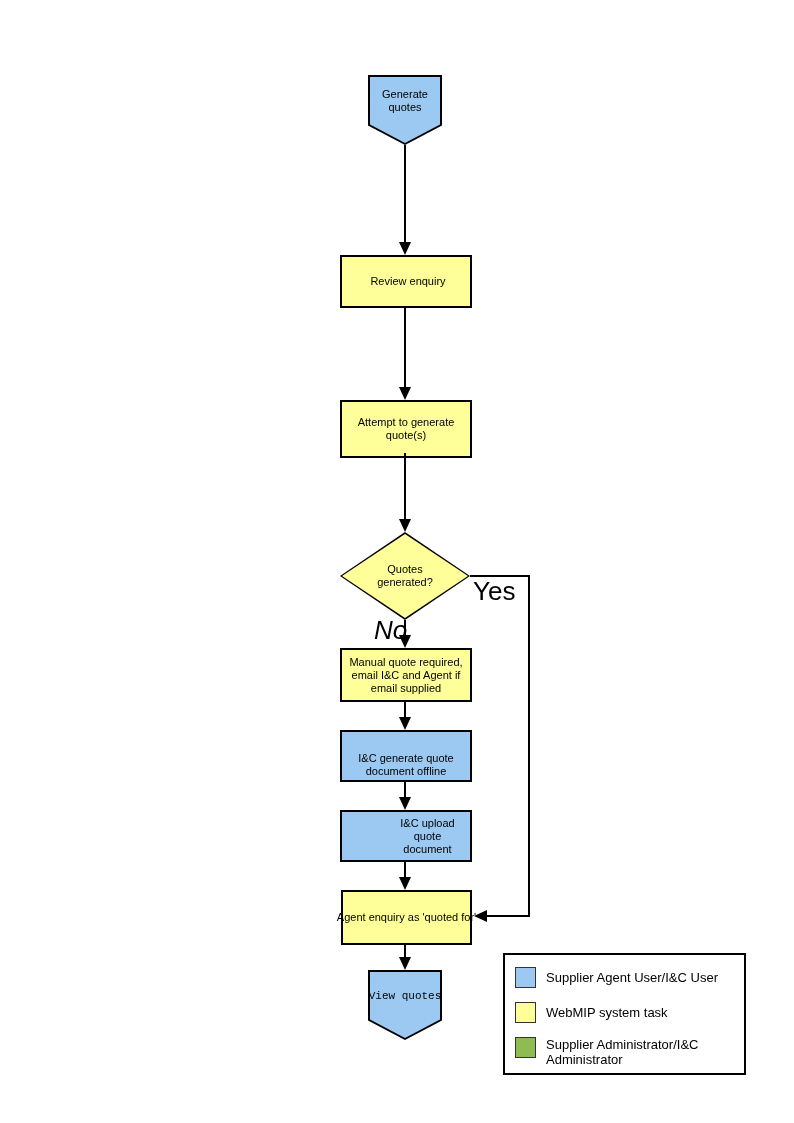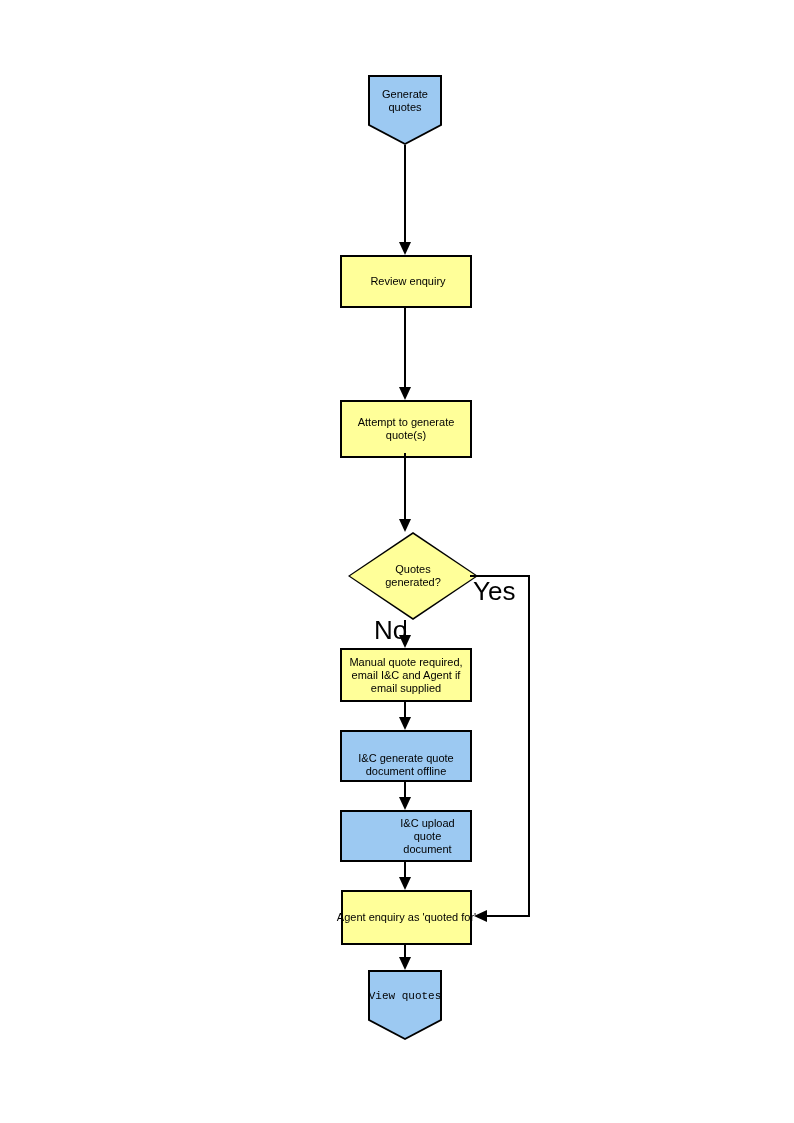--- a/index.html
+++ b/index.html
@@ -110,33 +110,33 @@
   <div class="abs line" style="left:404px; top:308px; width:2px; height:79px;"></div>
   <div class="abs arrow-down" style="left:399px; top:387px;"></div>
 
   <div class="abs rect fill-yellow" style="left:340px; top:400px; width:132px; height:58px;">
     <div class="node-text" style="max-width:110px;">Attempt to generate quote(s)</div>
   </div>
 
   <div class="abs line" style="left:404px; top:453px; width:2px; height:66px;"></div>
   <div class="abs arrow-down" style="left:399px; top:519px;"></div>
 
-  <div class="abs clip-outer diam-clip" style="left:348px; top:532px; width:130px; height:88px;">
+  <div class="abs clip-outer diam-clip" style="left:340px; top:532px; width:130px; height:88px;">
     <div class="clip-inner diam-clip fill-yellow">
       <div class="node-text" style="max-width:80px;">Quotes generated?</div>
     </div>
   </div>
 
   <div class="abs branch-label" style="left:473px; top:577px;">Yes</div>
   <div class="abs line" style="left:470px; top:575px; width:60px; height:2px;"></div>
   <div class="abs line" style="left:528px; top:575px; width:2px; height:342px;"></div>
   <div class="abs line" style="left:487px; top:915px; width:43px; height:2px;"></div>
   <div class="abs arrow-left" style="left:474px; top:910px;"></div>
 
-  <div class="abs branch-label" style="left:374px; top:616px;">No</div>
+  <div class="abs branch-label" style="left:374px; top:616px;font-style:italic;">No</div>
   <div class="abs line" style="left:404px; top:620px; width:2px; height:15px;"></div>
   <div class="abs arrow-down" style="left:399px; top:635px;"></div>
 
   <div class="abs rect fill-yellow" style="left:340px; top:648px; width:132px; height:54px;">
     <div class="node-text">Manual quote required, email I&amp;C and Agent if email supplied</div>
   </div>
 
   <div class="abs line" style="left:404px; top:702px; width:2px; height:15px;"></div>
   <div class="abs arrow-down" style="left:399px; top:717px;"></div>
 
@@ -160,14 +160,28 @@
 
   <div class="abs line" style="left:404px; top:945px; width:2px; height:12px;"></div>
   <div class="abs arrow-down" style="left:399px; top:957px;"></div>
 
   <div class="abs clip-outer pent-clip" style="left:368px; top:970px; width:74px; height:70px;font-family:Liberation Mono, monospace;">
     <div class="clip-inner pent-clip fill-blue pent-text-pad">
       <div class="node-text nowrap">View quotes</div>
     </div>
   </div>
 
+  <div class="abs legend-box" style="left:503px; top:953px; width:243px; height:122px;">
+    <div class="legend-row" style="top:12px;">
+      <div class="legend-swatch fill-blue"></div>
+      <div class="legend-label single">Supplier Agent User/I&amp;C User</div>
+    </div>
+    <div class="legend-row" style="top:47px;">
+      <div class="legend-swatch fill-yellow"></div>
+      <div class="legend-label single">WebMIP system task</div>
+    </div>
+    <div class="legend-row" style="top:82px;">
+      <div class="legend-swatch fill-green"></div>
+      <div class="legend-label">Supplier Administrator/I&amp;C Administrator</div>
+    </div>
+  </div>
 
 </div>
 
 </body></html>

